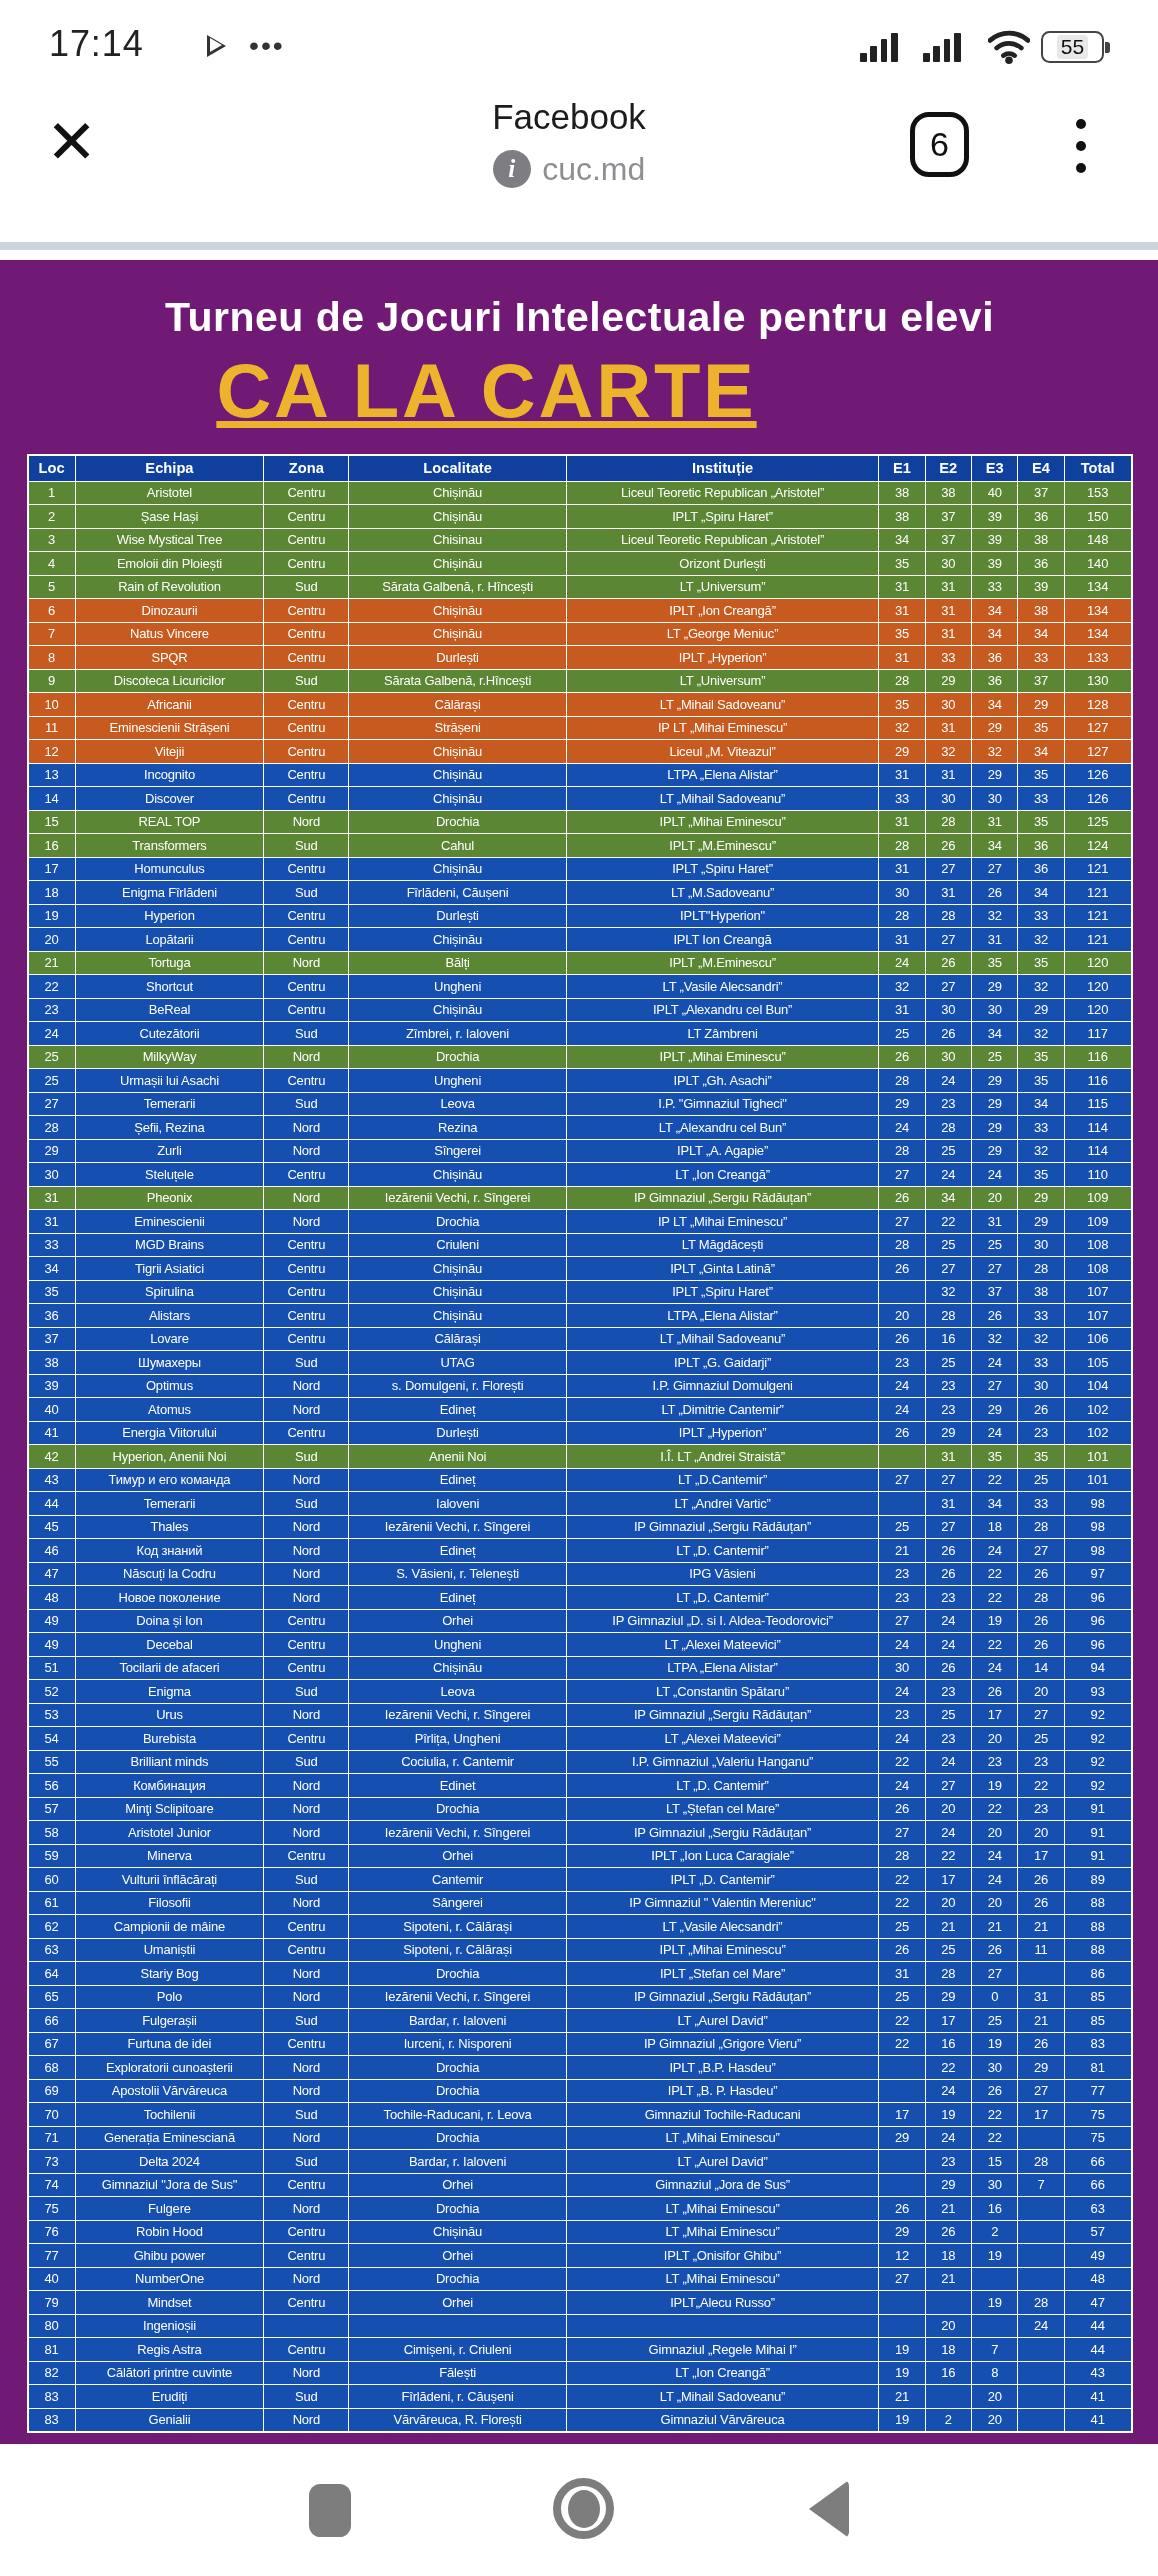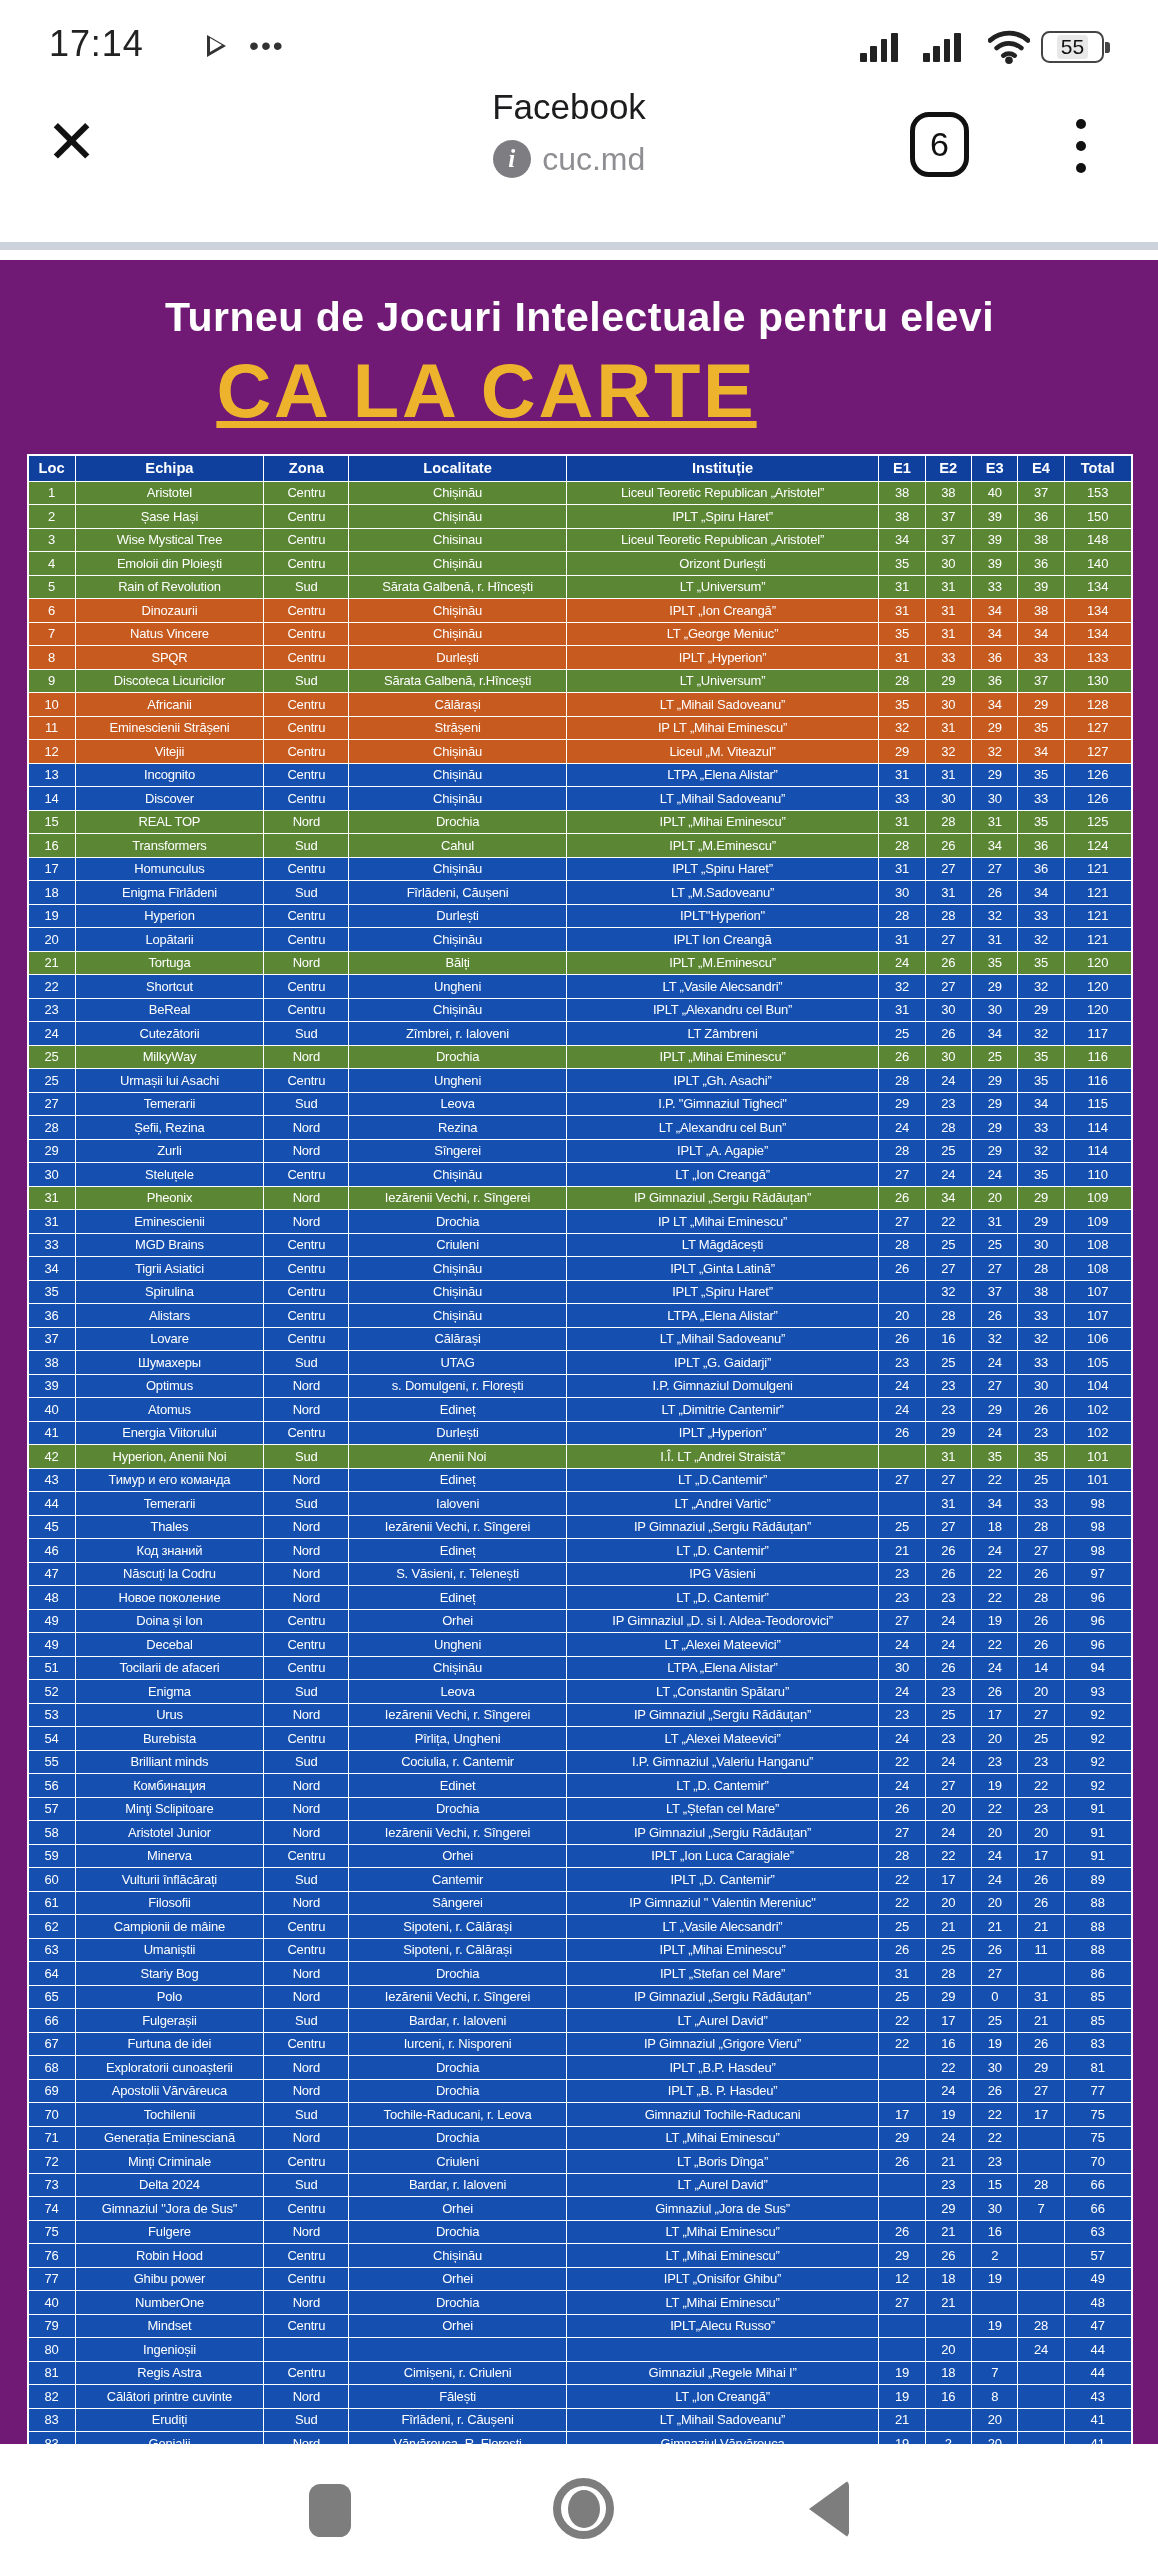--- a/index.html
+++ b/index.html
@@ -17,21 +17,21 @@
   .sig.s1 { left:860px; } .sig.s2 { left:923px; }
   .wifi { position:absolute; left:988px; top:21px; width:42px; height:36px; }
   .wifi svg { display:block; }
   .batt { position:absolute; left:1041px; top:23px; width:63px; height:32px; border:2.8px solid #444; border-radius:8.5px; display:flex; align-items:center; justify-content:center; }
   .batt:after { content:""; position:absolute; right:-7.6px; top:8.5px; width:4.7px; height:11.4px; background:#444; border-radius:0 2.8px 2.8px 0; }
   .batt span { font-size:21px; color:#111; font-weight:500; background:#e8e8e8; padding:0 3.8px; border-radius:3.8px; }
 
   
   .fb-header { position:absolute; top:66px; left:0; width:1159px; height:176px; background:#fff; }
   .fb-close { position:absolute; left:46px; top:46px; font-size:61px; font-weight:300; color:#111; line-height:1; cursor:pointer; }
-  .fb-center { position:absolute; left:0; top:21px; width:1138px; text-align:center; }
+  .fb-center { position:absolute; left:0; top:31px; width:1138px; text-align:center; }
   .fb-title { font-size:35px; color:#1c1c1e; font-weight:400; }
   .fb-site-row { margin-top:13.3px; display:flex; align-items:center; justify-content:center; gap:11.4px; }
   .info-badge { width:38px; height:38px; border-radius:50%; background:#7e7e82; color:#fff; font-size:25px; font-weight:700; display:flex; align-items:center; justify-content:center; font-family:"Liberation Serif",serif; font-style:italic; }
   .fb-site { font-size:32px; color:#8e8e93; }
   .tab-box { position:absolute; left:910px; top:46px; width:59px; height:65px; border:5.7px solid #111; border-radius:19px; display:flex; align-items:center; justify-content:center; cursor:pointer; }
   .tab-box span { font-size:34px; font-weight:500; color:#111; }
   .kebab { position:absolute; left:1062px; top:42px; width:38px; height:76px; display:flex; flex-direction:column; align-items:center; justify-content:center; gap:11.4px; cursor:pointer; }
   .kebab i { width:10.4px; height:10.4px; border-radius:50%; background:#111; }
 
   .divider { position:absolute; top:242px; left:0; width:1159px; height:7.6px; background:#ccd3dd; }
@@ -994,32 +994,20 @@
           <td>Nord</td>
           <td>Drochia</td>
           <td>LT „Mihai Eminescu”</td>
           <td>29</td>
           <td>24</td>
           <td>22</td>
           <td></td>
           <td>75</td>
         </tr>
         <tr class="row-blue">
-          <td>72</td>
-          <td class="cell-echipa">Minți Criminale</td>
-          <td>Centru</td>
-          <td>Criuleni</td>
-          <td>LT „Boris Dînga”</td>
-          <td>26</td>
-          <td>21</td>
-          <td>23</td>
-          <td></td>
-          <td>70</td>
-        </tr>
-        <tr class="row-blue">
           <td>73</td>
           <td class="cell-echipa">Delta 2024</td>
           <td>Sud</td>
           <td>Bardar, r. Ialoveni</td>
           <td>LT „Aurel David”</td>
           <td></td>
           <td>23</td>
           <td>15</td>
           <td>28</td>
           <td>66</td>

